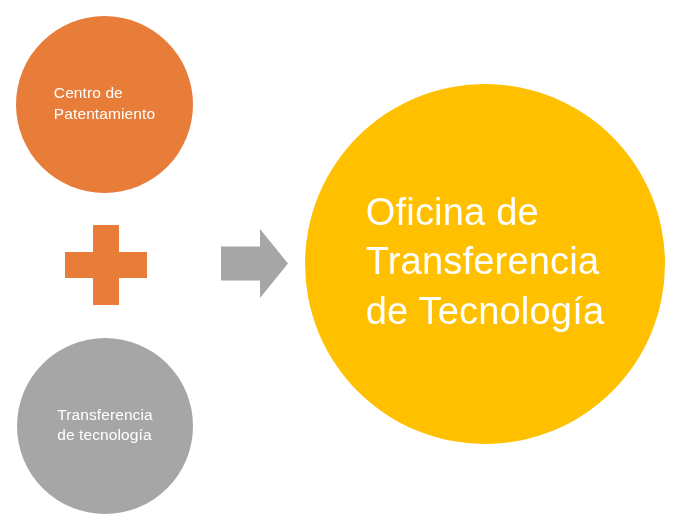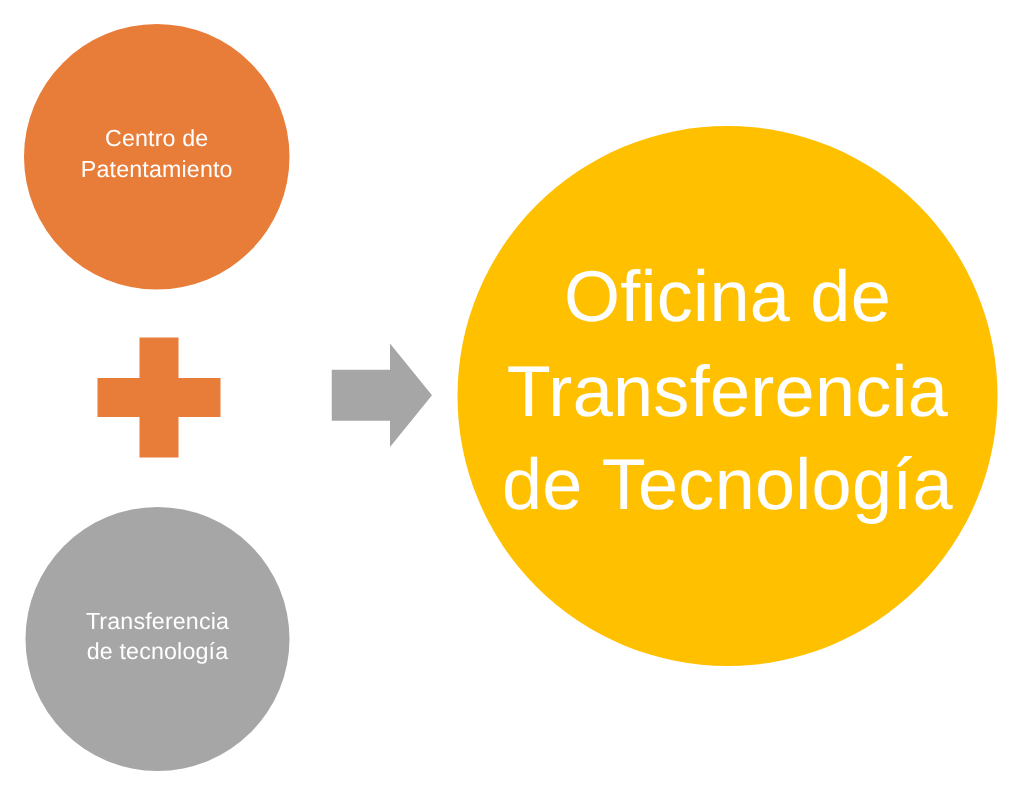--- a/index.html
+++ b/index.html
@@ -20,21 +20,21 @@
     background: #ffffff;
   }
 
   
   .node-circle {
     position: absolute;
     border-radius: 50%;
     display: flex;
     align-items: center;
     justify-content: center;
-    text-align: center;
+    text-align: left;
     color: #ffffff;
     box-sizing: border-box;
   }
 
   #circle-patent {
     left: 16px;
     top: 16px;
     width: 177px;
     height: 177px;
     background: #E87D3A;
@@ -61,21 +61,21 @@
   }
 
   #circle-office {
     left: 305px;
     top: 84px;
     width: 360px;
     height: 360px;
     background: #FFC000;
   }
   #circle-office .node-label {
-    font-size: 48px;
+    font-size: 38px;
     line-height: 1.30;
     letter-spacing: 0.2px;
     padding-bottom: 4px;
   }
 
   .node-label {
     white-space: pre-line;
     user-select: none;
   }
 

